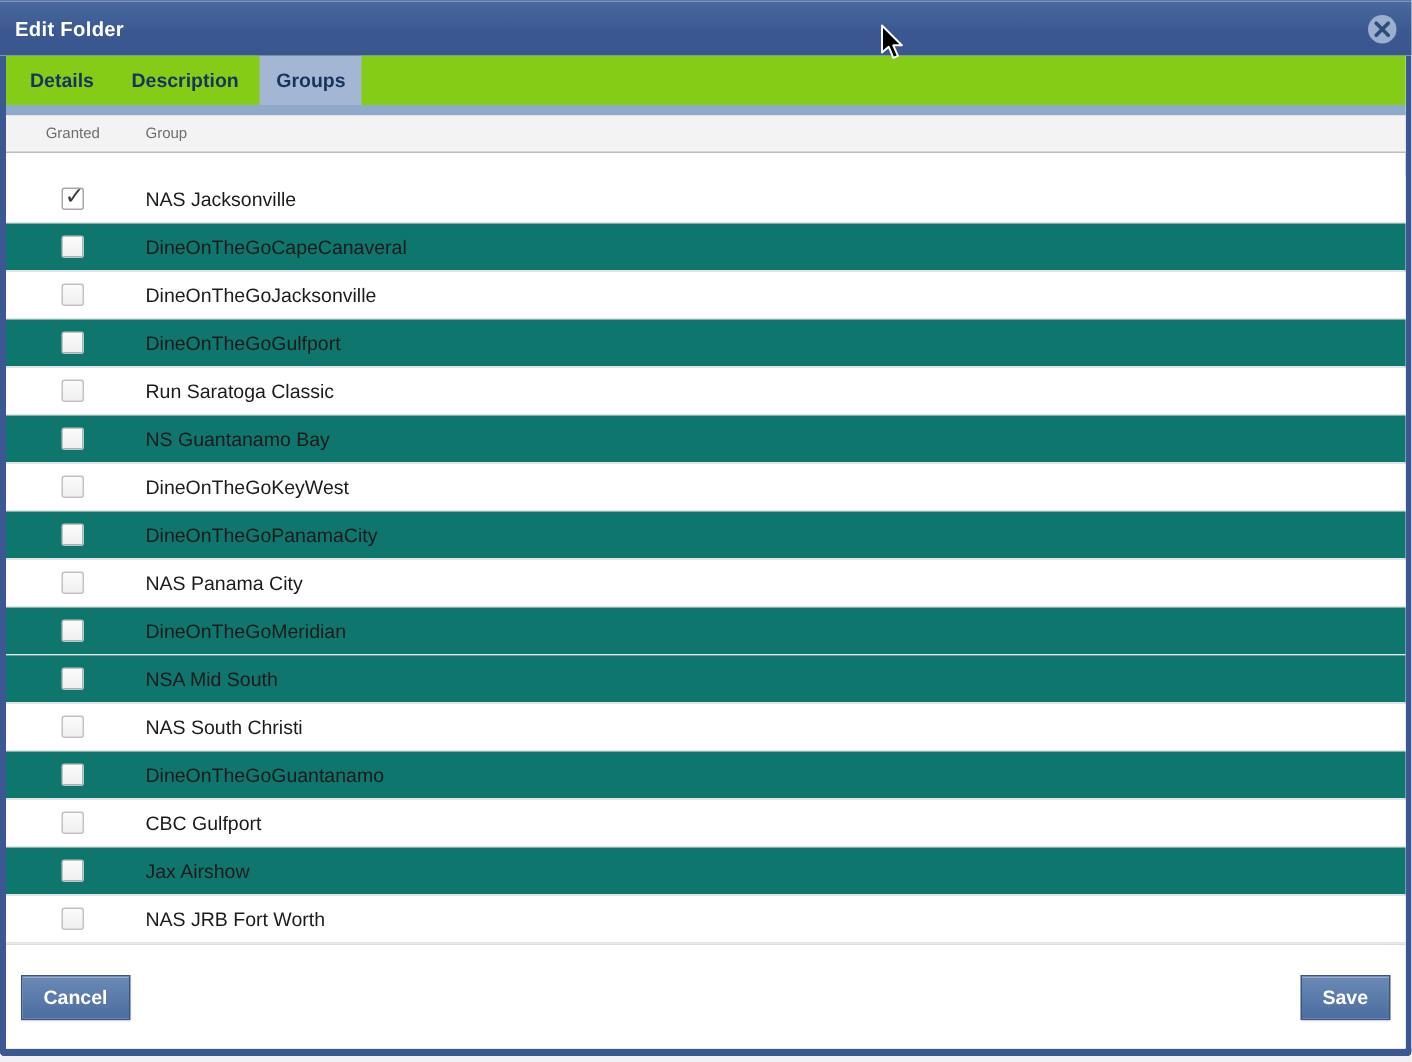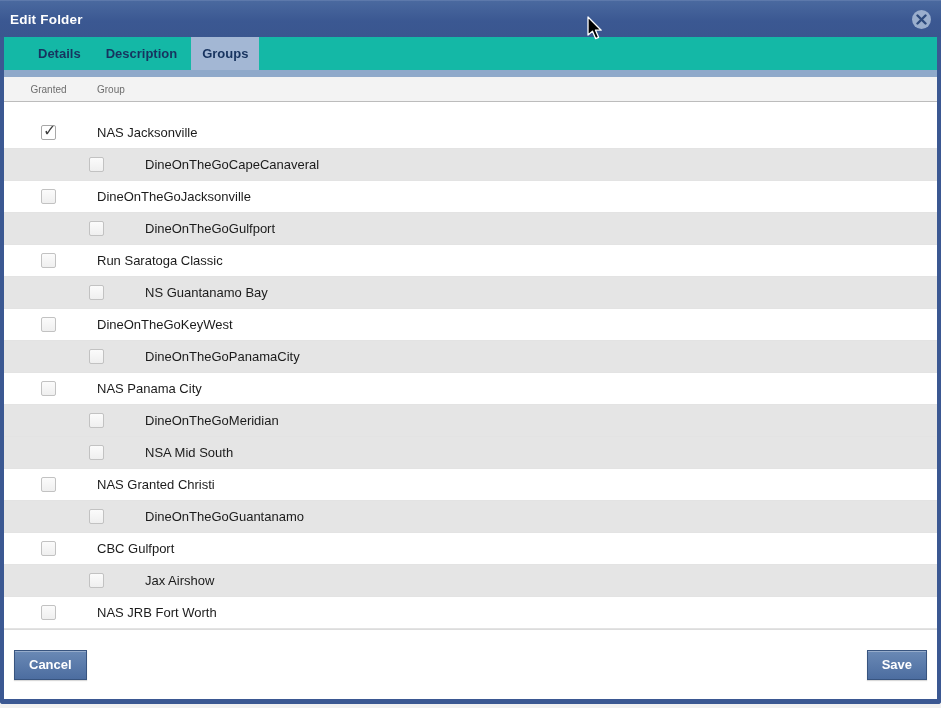--- a/index.html
+++ b/index.html
@@ -41,23 +41,23 @@
     display: flex; flex-direction: column;
     border-left: 4px solid #3b5892;
     border-right: 4px solid #3b5892;
     border-bottom: 5px solid #3b5892;
     background: #ffffff;
     border-radius: 0 0 3px 3px;
   }
   
   .tabbar {
     flex: 0 0 33px; height: 33px;
-    background: #14b8a6;
+    background: #84cc16;
     display: flex; align-items: stretch;
-    padding-left: 20px;
+    padding-left: 2px;
   }
   .tab {
     display: flex; align-items: center;
     padding: 0 11px; margin-left: 3px;
     font-size: 13px; font-weight: bold; color: #17335f;
     cursor: pointer;
   }
   .tab.active { background: #a3b7d4; }
   .tabstrip { flex: 0 0 7px; height: 7px; background: #8fa9ca; }
   
@@ -70,21 +70,21 @@
   }
   .col-granted { width: 89px; flex: 0 0 89px; display: flex; justify-content: center; }
   .col-group  { flex: 1 1 auto; padding-left: 4px; }
   
   .tbody { flex: 0 0 auto; margin-top: 15px; }
   .row {
     height: 32px; display: flex; align-items: center;
     background: #ffffff; border-bottom: 1px solid #e3e3e3;
     font-size: 13px; color: #1b1b1b;
   }
-  .row.alt { background: #e5e5e5; padding-left: 48px; }
+  .row.alt { background: #0f766e; }
   .checkbox {
     width: 15px; height: 15px;
     border: 1px solid #c2c2c2; border-radius: 2px;
     background: linear-gradient(#fbfbfb, #efefef);
     position: relative; cursor: pointer; display: inline-block;
   }
   .checkbox.checked {
     background: #ffffff; border-color: #a8a8a8;
   }
   .checkbox.checked::after {
@@ -205,21 +205,21 @@
         <div class="row alt">
           <div class="col-granted">
             <span class="checkbox"></span>
           </div>
           <div class="col-group">NSA Mid South</div>
         </div>
         <div class="row">
           <div class="col-granted">
             <span class="checkbox"></span>
           </div>
-          <div class="col-group">NAS Granted Christi</div>
+          <div class="col-group">NAS South Christi</div>
         </div>
         <div class="row alt">
           <div class="col-granted">
             <span class="checkbox"></span>
           </div>
           <div class="col-group">DineOnTheGoGuantanamo</div>
         </div>
         <div class="row">
           <div class="col-granted">
             <span class="checkbox"></span>

